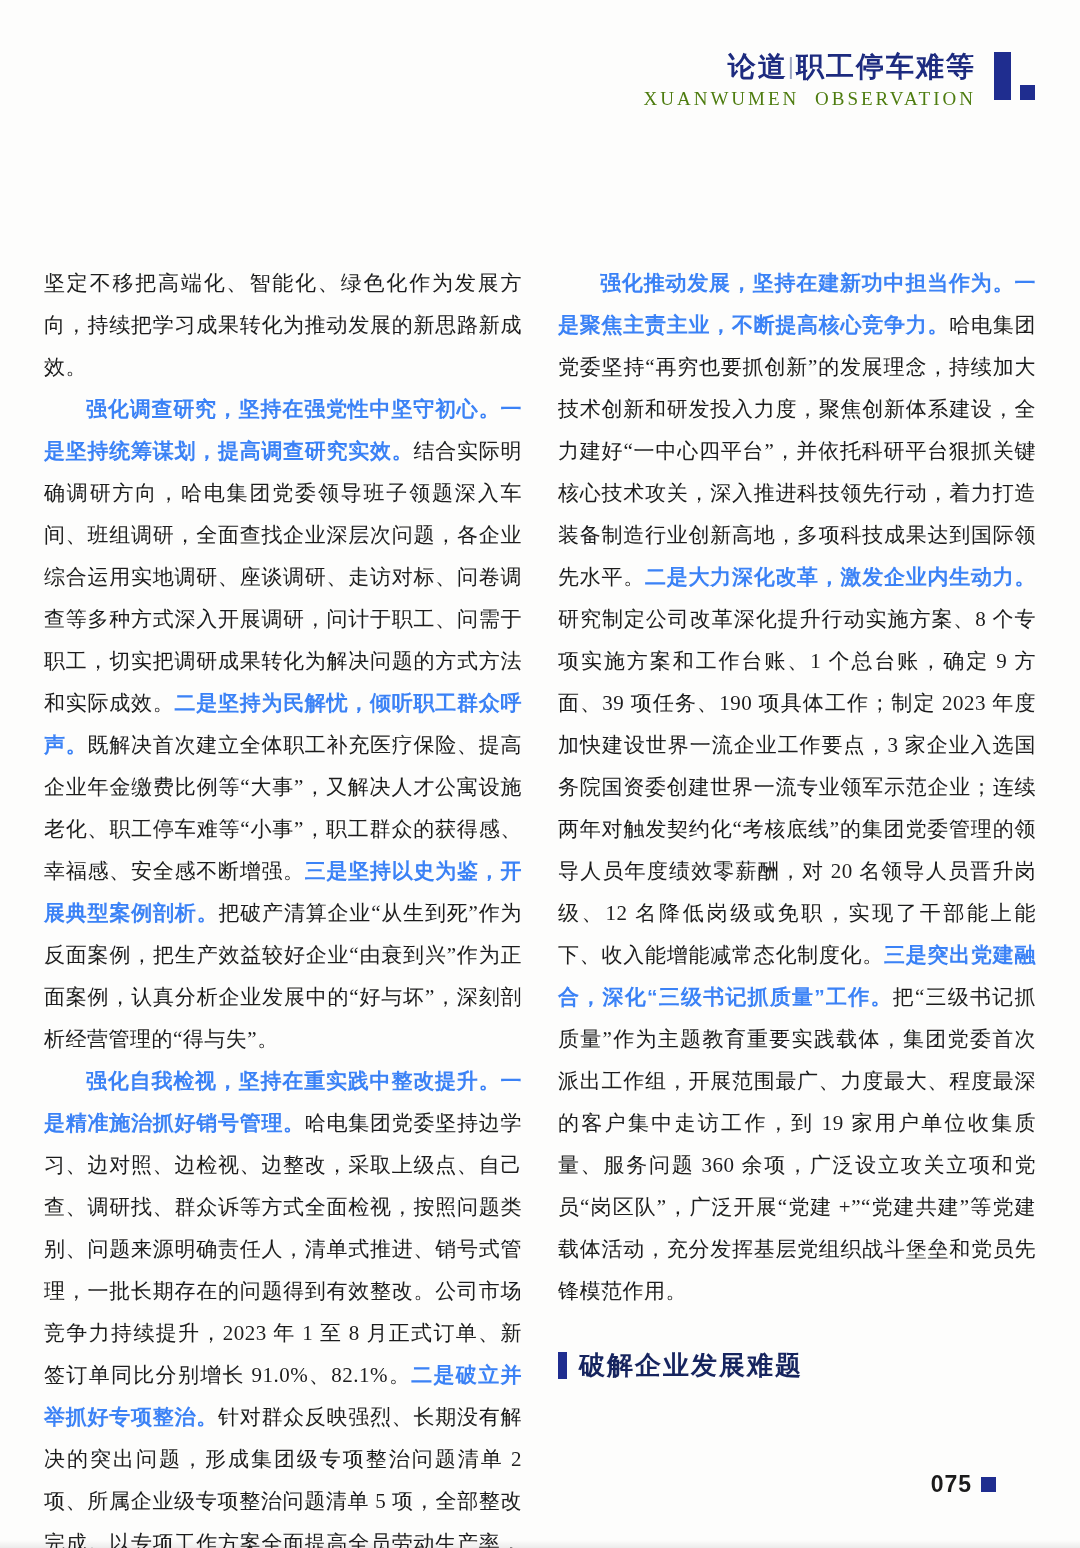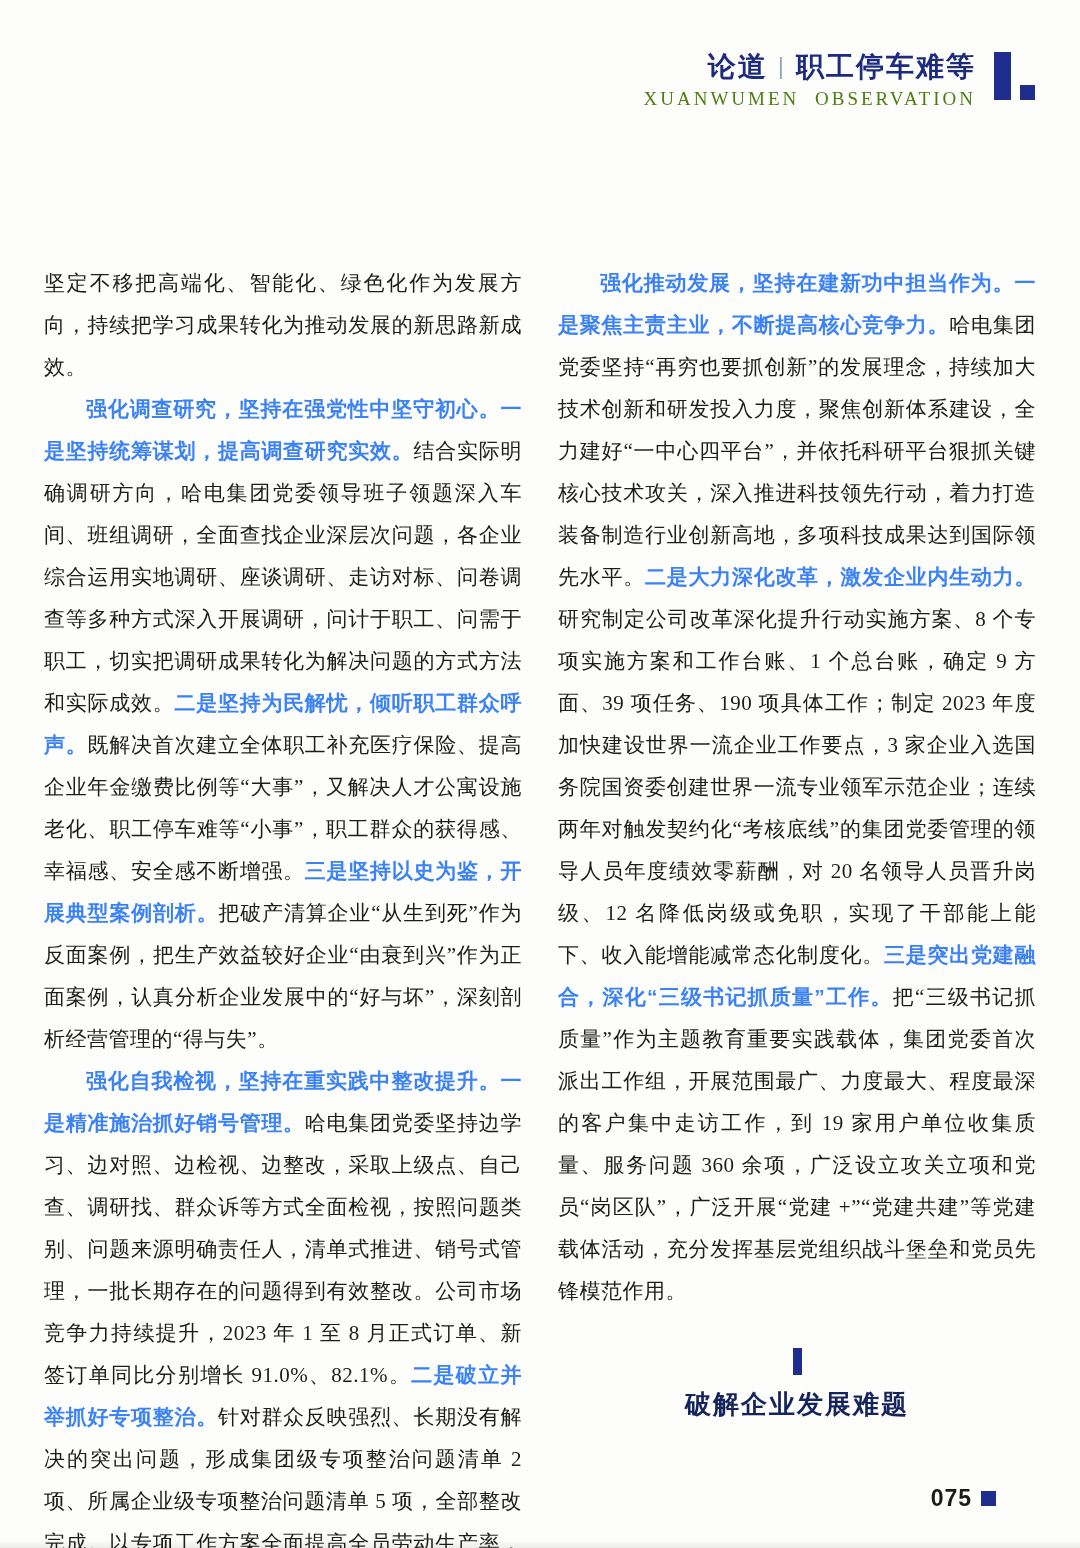--- a/index.html
+++ b/index.html
@@ -22,21 +22,21 @@
   
   .header{
     position:absolute; top:50px; right:46px;
     display:flex; align-items:flex-start; gap:14px;
   }
   .header-titles{ text-align:right; }
   .title-zh{
     font-family:"Liberation Sans","DejaVu Sans",sans-serif;
     font-weight:700; font-size:28px; line-height:34px;
     color:#1d2b7f; letter-spacing:2px;
-    display:flex; justify-content:flex-end; align-items:center; gap:10px;
+    display:flex; justify-content:flex-end; align-items:center; 
   }
   .title-divider{
     font-weight:400; color:#9aa3c0; font-size:24px;
     transform:translateY(-1px);
   }
   .title-en{
     font-family:"Liberation Serif","DejaVu Serif",serif;
     font-size:19px; line-height:24px; margin-top:3px;
     color:#4d7c0f; letter-spacing:3px; word-spacing:8px;
   }
@@ -65,34 +65,33 @@
   .para.indent{ text-indent:2em; }
   .rb{
     font-family:"Liberation Sans","DejaVu Sans",sans-serif;
     font-weight:700; color:#3b82f6;
   }
 
   
   .section-heading{
     display:flex; align-items:center; gap:12px;
     margin:36px 0 32px 0;
-    flex-direction:column;
   }
   .heading-bar{
     width:9px; height:27px; background:#1f2d8f; flex:0 0 auto;
   }
   .heading-text{
     font-family:"Liberation Sans","DejaVu Sans",sans-serif;
     font-weight:700; font-size:26px; color:#16245e;
     letter-spacing:2px;
   }
 
   
   .footer{
-    position:absolute; right:84px; bottom:36px;
+    position:absolute; right:84px; bottom:50px;
     display:flex; align-items:center; gap:9px;
   }
   .page-number{
     font-family:"Liberation Sans","DejaVu Sans",sans-serif;
     font-weight:700; font-size:23px; color:#1b1b1b;
     letter-spacing:1px;
   }
   .page-number-square{
     width:15px; height:15px; background:#1f2d8f;
   }

